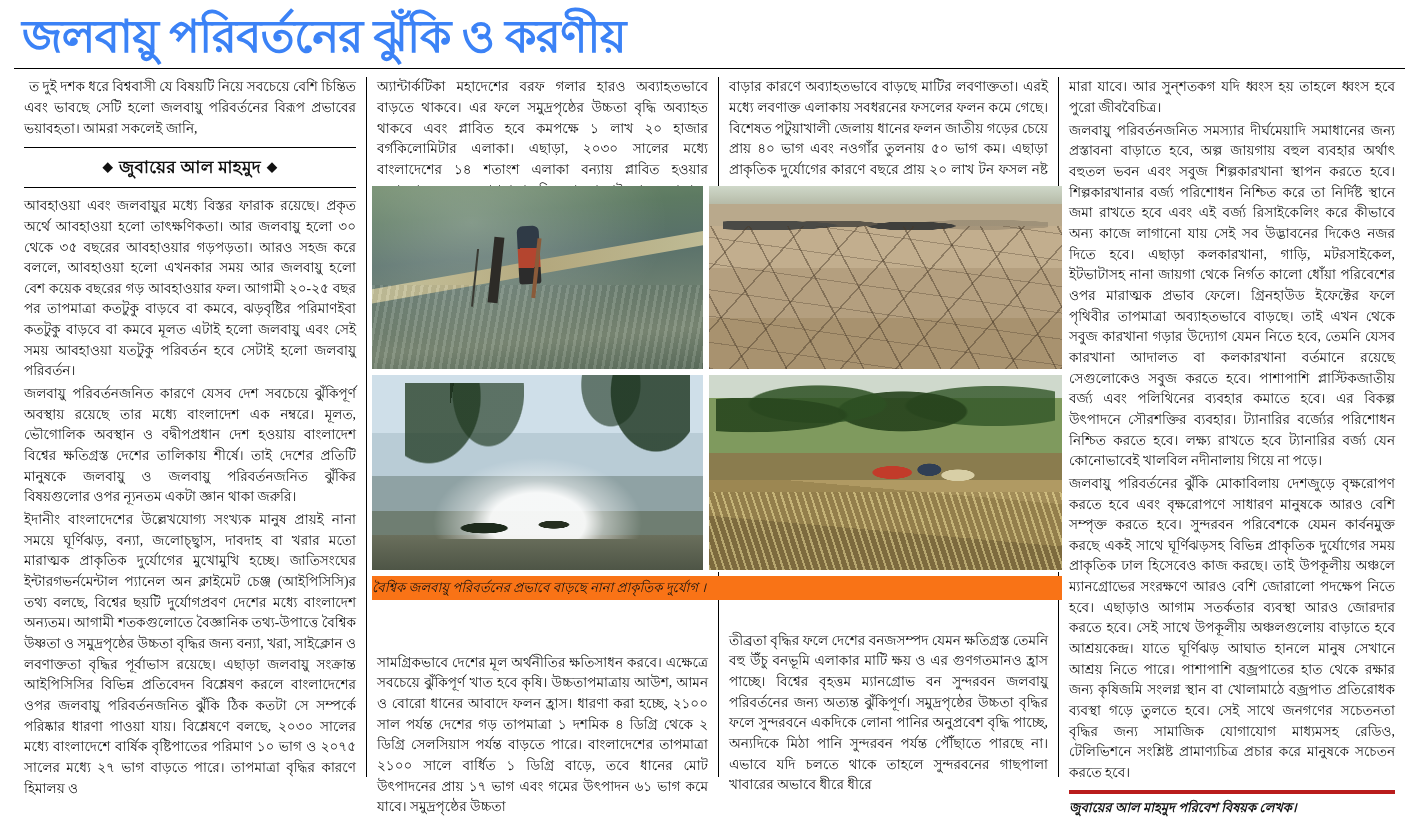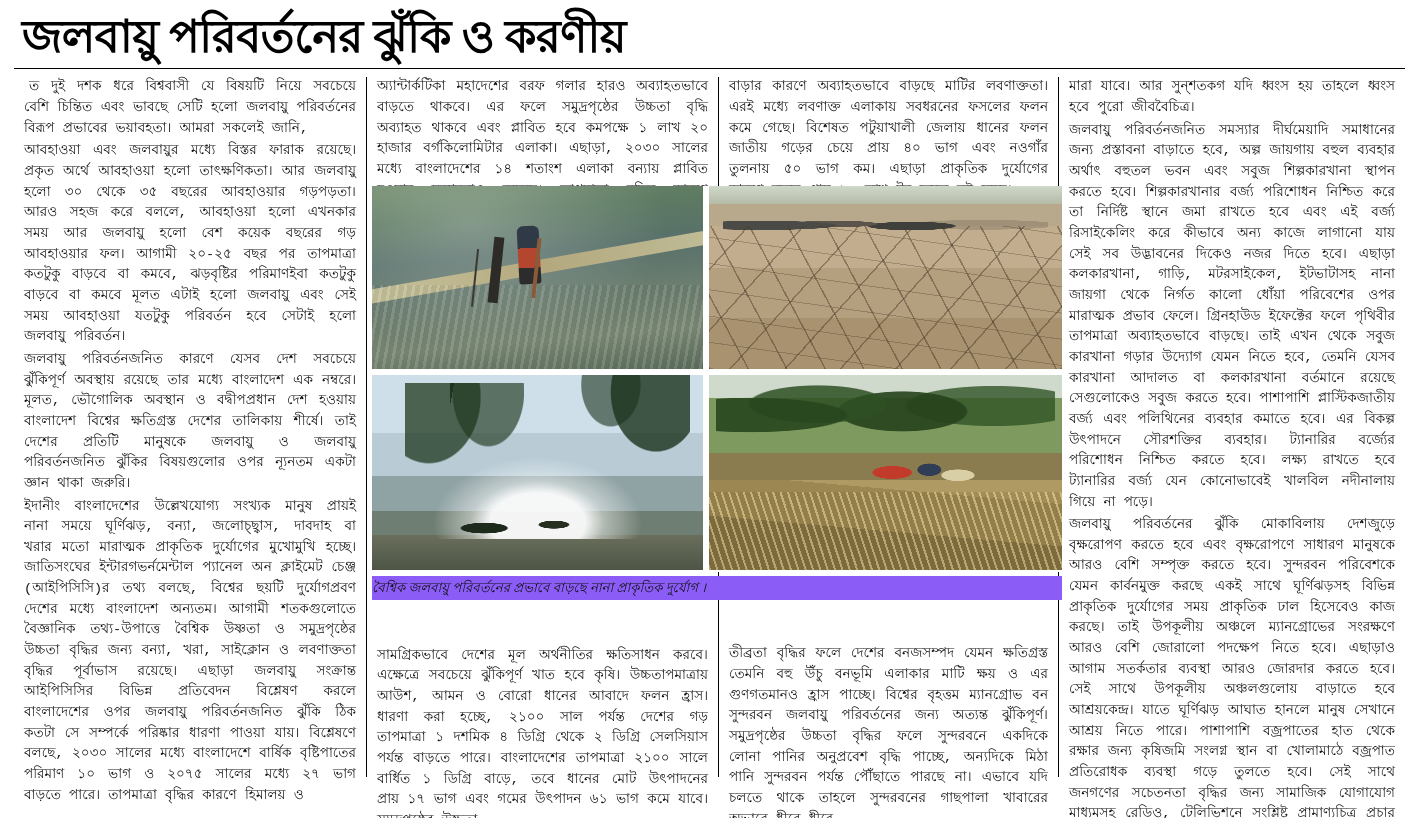--- a/index.html
+++ b/index.html
@@ -18,38 +18,37 @@
     height: 818px;
     padding: 10px 14px 6px 14px;
   }
   .headline {
     font-family: "Liberation Serif", serif;
     font-weight: bold;
     font-size: 45px;
     line-height: 1.12;
     letter-spacing: -0.5px;
     margin: 2px 0 6px 8px;
-    color: #000000;
+    color: #3b82f6;
   }
   .rule-top {
     border-top: 1.5px solid #000;
     margin: 0 0 8px 0;
   }
   .columns {
     display: flex;
     gap: 0;
     height: 700px;
   }
   .col {
     position: relative;
     padding: 0 10px;
     font-size: 13.6px;
     line-height: 1.52;
     text-align: justify;
-    font-family: Liberation Mono, monospace;
   }
   .col + .col { border-left: 1px solid #000; }
   .c1 { width: 352px; }
   .c2 { width: 352px; }
   .c3 { width: 340px; }
   .c4 { width: 347px; }
 
   .dropcap-para { position: relative; }
   .dropcap {
     float: left;
@@ -88,24 +87,24 @@
   }
   .ph { position: relative; overflow: hidden; }
   .caption {
     position: absolute;
     left: 372px;
     top: 576px;
     width: 690px;
     font-size: 13.2px;
     font-style: italic;
     z-index: 6;
-    background: #8b5cf6;
+    background: #f97316;
     padding-top: 2px;
   }
-  .below-collage { margin-top: 1px; }
+  .below-collage { margin-top: 8px; }
 
   
   .p1 {
     background:
       radial-gradient(ellipse at 30% 20%, rgba(255,255,255,0.25), rgba(255,255,255,0) 60%),
       linear-gradient(175deg, #6f8a6a 0%, #5d7a62 18%, #58706a 38%, #6c7f70 60%, #7c8a76 80%, #5d6f5e 100%);
   }
   .p1::before {
     content: "";
     position: absolute; left: -8%; top: 40%;
@@ -240,20 +239,23 @@
   <h1 class="headline">জলবায়ু পরিবর্তনের ঝুঁকি ও করণীয়</h1>
   <div class="rule-top"></div>
 
   <div class="columns">
 
     <div class="col c1">
       <p class="dropcap-para">
         <span class="dropcap"></span>
         <span>ত দুই দশক ধরে বিশ্ববাসী যে বিষয়টি নিয়ে সবচেয়ে বেশি চিন্তিত এবং ভাবছে সেটি হলো জলবায়ু পরিবর্তনের বিরূপ প্রভাবের ভয়াবহতা। আমরা সকলেই জানি,</span>
       </p>
+      <div class="byline">
+        <span class="dia">◆</span><span>জুবায়ের আল মাহমুদ</span><span class="dia">◆</span>
+      </div>
       <p>আবহাওয়া এবং জলবায়ুর মধ্যে বিস্তর ফারাক রয়েছে। প্রকৃত অর্থে আবহাওয়া হলো তাৎক্ষণিকতা। আর জলবায়ু হলো ৩০ থেকে ৩৫ বছরের আবহাওয়ার গড়পড়তা। আরও সহজ করে বললে, আবহাওয়া হলো এখনকার সময় আর জলবায়ু হলো বেশ কয়েক বছরের গড় আবহাওয়ার ফল। আগামী ২০-২৫ বছর পর তাপমাত্রা কতটুকু বাড়বে বা কমবে, ঝড়বৃষ্টির পরিমাণইবা কতটুকু বাড়বে বা কমবে মূলত এটাই হলো জলবায়ু এবং সেই সময় আবহাওয়া যতটুকু পরিবর্তন হবে সেটাই হলো জলবায়ু পরিবর্তন।</p>
       <p>জলবায়ু পরিবর্তনজনিত কারণে যেসব দেশ সবচেয়ে ঝুঁকিপূর্ণ অবস্থায় রয়েছে তার মধ্যে বাংলাদেশ এক নম্বরে। মূলত, ভৌগোলিক অবস্থান ও বদ্বীপপ্রধান দেশ হওয়ায় বাংলাদেশ বিশ্বের ক্ষতিগ্রস্ত দেশের তালিকায় শীর্ষে। তাই দেশের প্রতিটি মানুষকে জলবায়ু ও জলবায়ু পরিবর্তনজনিত ঝুঁকির বিষয়গুলোর ওপর ন্যূনতম একটা জ্ঞান থাকা জরুরি।</p>
       <p>ইদানীং বাংলাদেশের উল্লেখযোগ্য সংখ্যক মানুষ প্রায়ই নানা সময়ে ঘূর্ণিঝড়, বন্যা, জলোচ্ছ্বাস, দাবদাহ বা খরার মতো মারাত্মক প্রাকৃতিক দুর্যোগের মুখোমুখি হচ্ছে। জাতিসংঘের ইন্টারগভর্নমেন্টাল প্যানেল অন ক্লাইমেট চেঞ্জ (আইপিসিসি)র তথ্য বলছে, বিশ্বের ছয়টি দুর্যোগপ্রবণ দেশের মধ্যে বাংলাদেশ অন্যতম। আগামী শতকগুলোতে বৈজ্ঞানিক তথ্য-উপাত্তে বৈশ্বিক উষ্ণতা ও সমুদ্রপৃষ্ঠের উচ্চতা বৃদ্ধির জন্য বন্যা, খরা, সাইক্লোন ও লবণাক্ততা বৃদ্ধির পূর্বাভাস রয়েছে। এছাড়া জলবায়ু সংক্রান্ত আইপিসিসির বিভিন্ন প্রতিবেদন বিশ্লেষণ করলে বাংলাদেশের ওপর জলবায়ু পরিবর্তনজনিত ঝুঁকি ঠিক কতটা সে সম্পর্কে পরিষ্কার ধারণা পাওয়া যায়। বিশ্লেষণে বলছে, ২০৩০ সালের মধ্যে বাংলাদেশে বার্ষিক বৃষ্টিপাতের পরিমাণ ১০ ভাগ ও ২০৭৫ সালের মধ্যে ২৭ ভাগ বাড়তে পারে। তাপমাত্রা বৃদ্ধির কারণে হিমালয় ও</p>
     </div>
 
     <div class="col c2">
       <p>অ্যান্টার্কটিকা মহাদেশের বরফ গলার হারও অব্যাহতভাবে বাড়তে থাকবে। এর ফলে সমুদ্রপৃষ্ঠের উচ্চতা বৃদ্ধি অব্যাহত থাকবে এবং প্লাবিত হবে কমপক্ষে ১ লাখ ২০ হাজার বর্গকিলোমিটার এলাকা। এছাড়া, ২০৩০ সালের মধ্যে বাংলাদেশের ১৪ শতাংশ এলাকা বন্যায় প্লাবিত হওয়ার সম্ভাবনাও রয়েছে। তাপমাত্রা বৃদ্ধির কারণে সাইক্লোনের মাত্রা ও গতি ৫ থেকে ১০ শতাংশ বাড়বে।</p>
       <p>প্রকৃতঅর্থে জলবায়ু পরিবর্তনের এমন বিরূপ প্রভাব</p>
       <div style="height:398px"></div>
       <p class="below-collage">সামগ্রিকভাবে দেশের মূল অর্থনীতির ক্ষতিসাধন করবে। এক্ষেত্রে সবচেয়ে ঝুঁকিপূর্ণ খাত হবে কৃষি। উচ্চতাপমাত্রায় আউশ, আমন ও বোরো ধানের আবাদে ফলন হ্রাস। ধারণা করা হচ্ছে, ২১০০ সাল পর্যন্ত দেশের গড় তাপমাত্রা ১ দশমিক ৪ ডিগ্রি থেকে ২ ডিগ্রি সেলসিয়াস পর্যন্ত বাড়তে পারে। বাংলাদেশের তাপমাত্রা ২১০০ সালে বার্ধিত ১ ডিগ্রি বাড়ে, তবে ধানের মোট উৎপাদনের প্রায় ১৭ ভাগ এবং গমের উৎপাদন ৬১ ভাগ কমে যাবে। সমুদ্রপৃষ্ঠের উচ্চতা</p>

